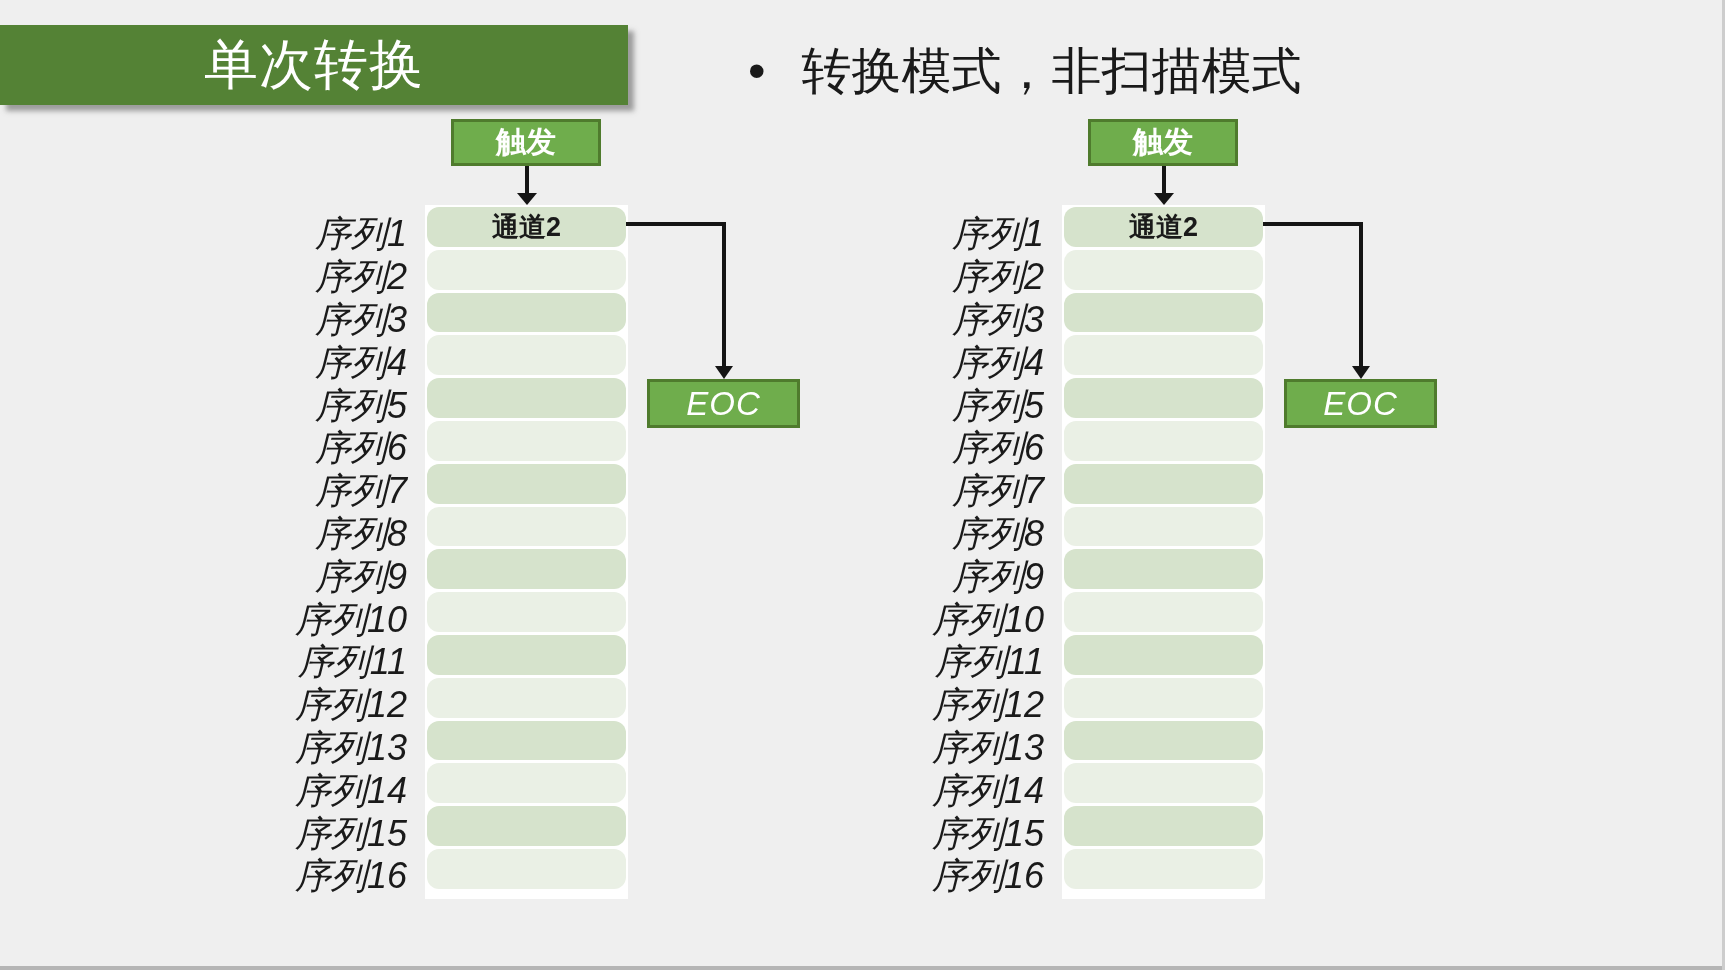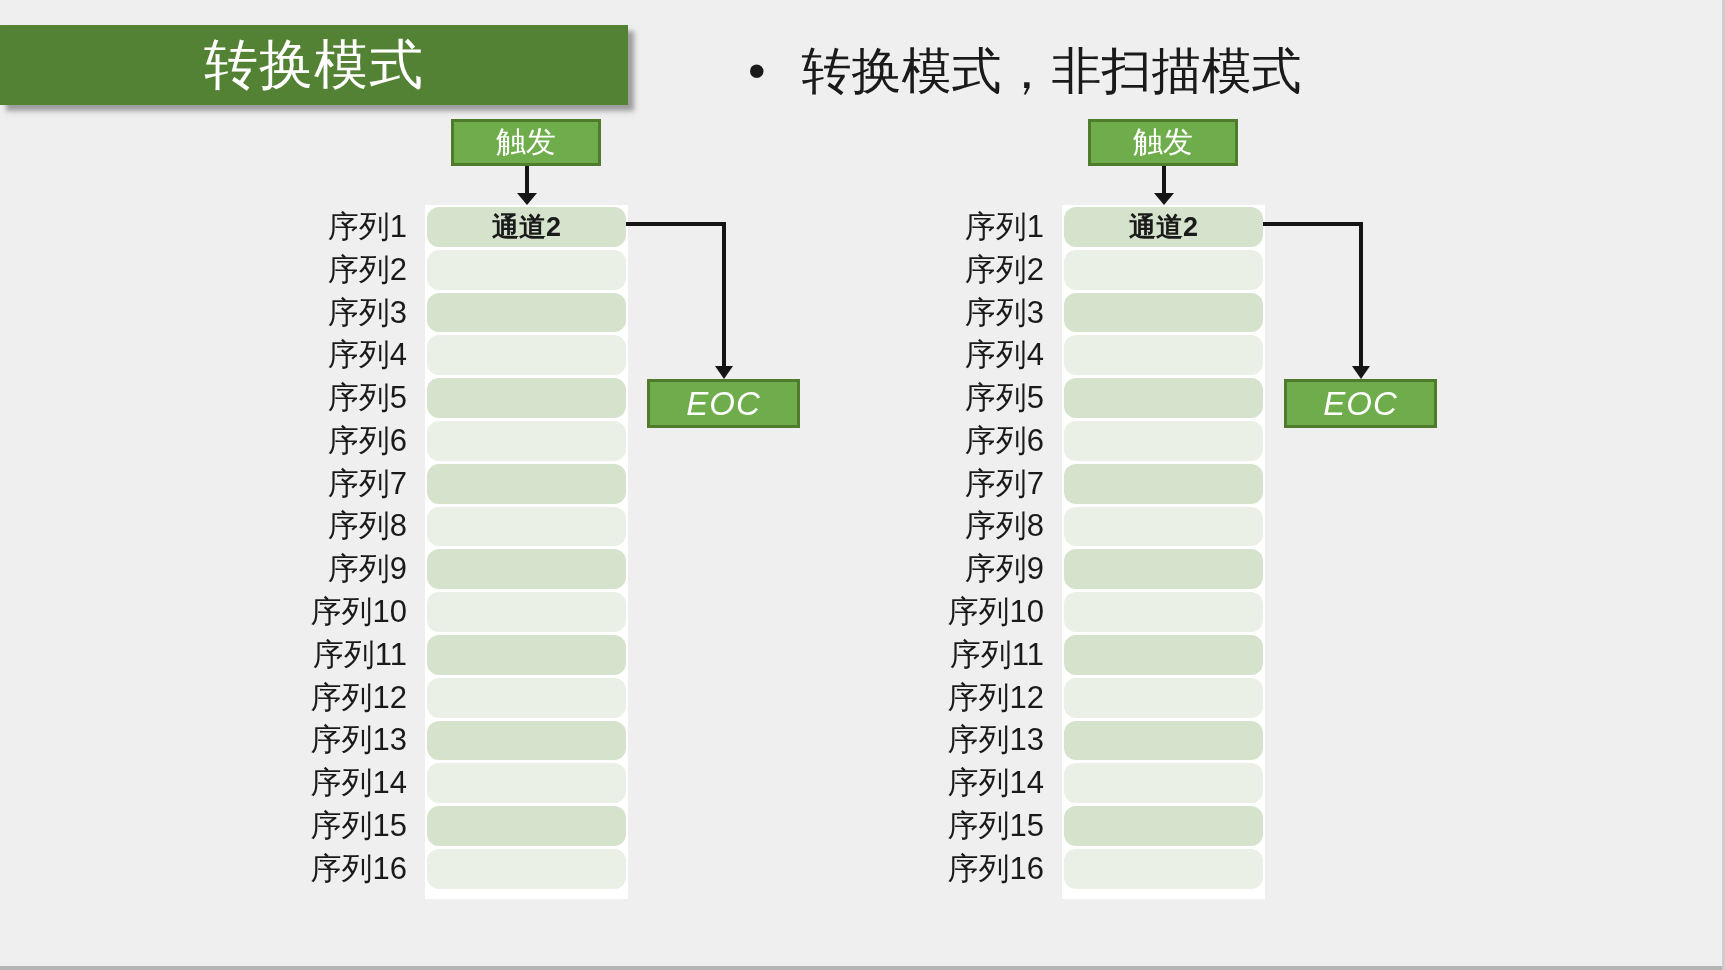--- a/index.html
+++ b/index.html
@@ -44,21 +44,21 @@
   }
   
   .dg{position:absolute;top:0;width:203px;height:970px;}
   .dg-left{left:425px;}
   .dg-right{left:1062px;}
   .trigger-box{
     position:absolute;left:26px;top:119px;width:150px;height:47px;
     background:var(--box-green);
     border:3px solid var(--box-green-border);
     color:#ffffff;font-size:30px;
-    display:flex;align-items:center;justify-content:center;
+    display:flex;align-items:center;justify-content:center;font-weight:bold;
   }
   .arr-trigger{position:absolute;left:0;top:166px;width:203px;height:39px;}
   .arr-trigger .line{position:absolute;left:100px;top:0;width:4px;height:27px;background:var(--arrow-black);}
   .arr-trigger .head{
     position:absolute;left:92px;top:27px;width:0;height:0;
     border-left:10px solid transparent;border-right:10px solid transparent;
     border-top:12px solid var(--arrow-black);
   }
   .seq-table{
     position:absolute;left:0;top:205px;width:203px;
@@ -67,24 +67,25 @@
   .seq-row{position:relative;height:39.8px;margin-bottom:3px;}
   .seq-row:last-child{margin-bottom:8px;}
   .seq-cell{
     display:flex;width:100%;height:100%;
     align-items:center;justify-content:center;
     font-size:27px;font-weight:bold;color:var(--text-black);border-radius:12px;
   }
   .seq-row.odd  .seq-cell{background:var(--row-green-dark);}
   .seq-row.even .seq-cell{background:var(--row-green-light);}
   .seq-label{
-    position:absolute;right:calc(100% + 20px);top:0;height:100%;width:150px;
+    position:absolute;right:calc(100% + 20px);top:8px;height:100%;width:150px;
     display:flex;align-items:center;justify-content:flex-end;
-    font-size:31px;font-weight:normal;color:var(--text-black);
+    font-size:36px;font-weight:normal;color:var(--text-black);
     white-space:nowrap;
+    font-style:italic;
   }
   .elbow{position:absolute;left:201px;top:222px;width:100px;height:160px;}
   .elbow .h{position:absolute;left:0;top:0;width:100px;height:4px;background:var(--arrow-black);}
   .elbow .v{position:absolute;left:96px;top:0;width:4px;height:145px;background:var(--arrow-black);}
   .elbow .head{
     position:absolute;left:89px;top:144px;width:0;height:0;
     border-left:9px solid transparent;border-right:9px solid transparent;
     border-top:13px solid var(--arrow-black);
   }
   .eoc-box{
@@ -99,21 +100,21 @@
   
   .edge-bottom{position:absolute;left:0;bottom:0;width:100%;height:4px;background:var(--edge-gray);}
   .edge-right{position:absolute;top:0;right:0;width:3px;height:100%;background:var(--edge-gray-light);}
 </style>
 </head>
 <body>
 
 <div class="slide">
 
   <div class="title-banner">
-    <span>转换模式</span>
+    <span>单次转换</span>
   </div>
 
   <div class="bullet-row">
     <span class="bullet-marker">•</span>
     <span class="bullet-text">转换模式，非扫描模式</span>
   </div>
 
   <div class="dg dg-left">
     <div class="trigger-box">触发</div>
     <div class="arr-trigger">

